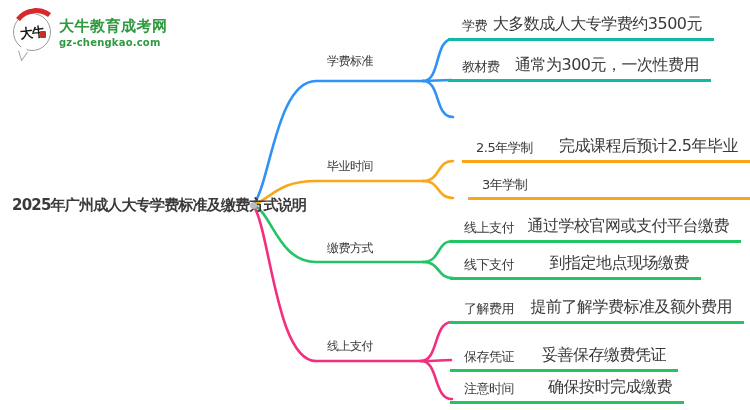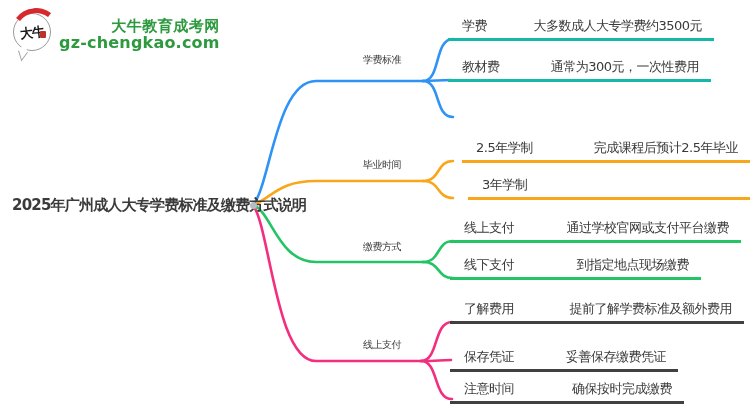--- a/index.html
+++ b/index.html
@@ -34,55 +34,55 @@
   }
   .bull-chars{
     font-size:13px;font-weight:bold;color:#1a1a1a;line-height:13px;
     letter-spacing:-1px;transform:rotate(-6deg);
   }
   .seal{
     position:absolute;right:4px;top:17px;width:6px;height:7px;background:#c03028;border-radius:1px;
   }
   .logo-text{margin-left:5px;padding-top:9px;}
   .logo-title{font-size:15px;font-weight:bold;color:#2e9a3f;letter-spacing:0.5px;line-height:16px;text-align:right;}
-  .logo-sub{font-size:16px;font-weight:bold;color:#2e9a3f;line-height:13px;margin-top:2px;letter-spacing:0.2px;}
+  .logo-sub{font-size:10px;font-weight:bold;color:#2e9a3f;line-height:13px;margin-top:2px;letter-spacing:0.2px;}
 
   
   .central{
     position:absolute;left:12px;top:196px;width:250px;
     font-size:15px;font-weight:600;color:#3a3a3a;letter-spacing:-0.8px;
     white-space:nowrap;
   }
   .hub-dot{
     position:absolute;left:250px;top:202px;width:7px;height:7px;border-radius:50%;
     background:#b9bdc2;
   }
 
   
   .branch-label{
-    position:absolute;width:110px;text-align:center;
-    font-size:10px;font-weight:500;color:#3a3a3a;letter-spacing:-0.5px;white-space:nowrap;
+    position:absolute;width:110px;text-align:left;
+    font-size:12px;font-weight:500;color:#3a3a3a;letter-spacing:-0.5px;white-space:nowrap;
   }
   #bl0{left:327px;top:53px;}
   #bl1{left:327px;top:158px;}
   #bl2{left:327px;top:240px;}
   #bl3{left:327px;top:338px;}
 
   
   .row{
     position:absolute;height:26px;box-sizing:border-box;
     display:flex;justify-content:space-between;align-items:flex-end;
     padding:0 12px 3px 14px;white-space:nowrap;
   }
   .row .nlabel{font-size:13px;color:#3a3a3a;letter-spacing:-0.5px;}
-  .row .nvalue{font-size:13px;color:#3a3a3a;letter-spacing:-0.5px;}
+  .row .nvalue{font-size:16px;color:#3a3a3a;letter-spacing:-0.5px;}
   .c0{border-bottom:3px solid #14b8a6;}
   .c1{border-bottom:3px solid #f9a61a;}
   .c2{border-bottom:3px solid #22c464;}
-  .c3{border-bottom:3px solid #404040;gap:12px;}
+  .c3{border-bottom:3px solid #22c55e;gap:12px;}
 
   #r0{left:448px;top:15px;width:266px;}
   #r1{left:448px;top:56px;width:263px;}
   #r2{left:448px;top:93px;width:298px;}
   #r3{left:462px;top:137px;width:288px;}
   #r4{left:468px;top:174px;width:296px;}
   #r5{left:450px;top:217px;width:291px;gap:12px;}
   #r6{left:450px;top:254px;width:251px;}
   #r7{left:450px;top:298px;width:294px;}
   #r8{left:450px;top:336px;width:228px;margin-top:10px;}

